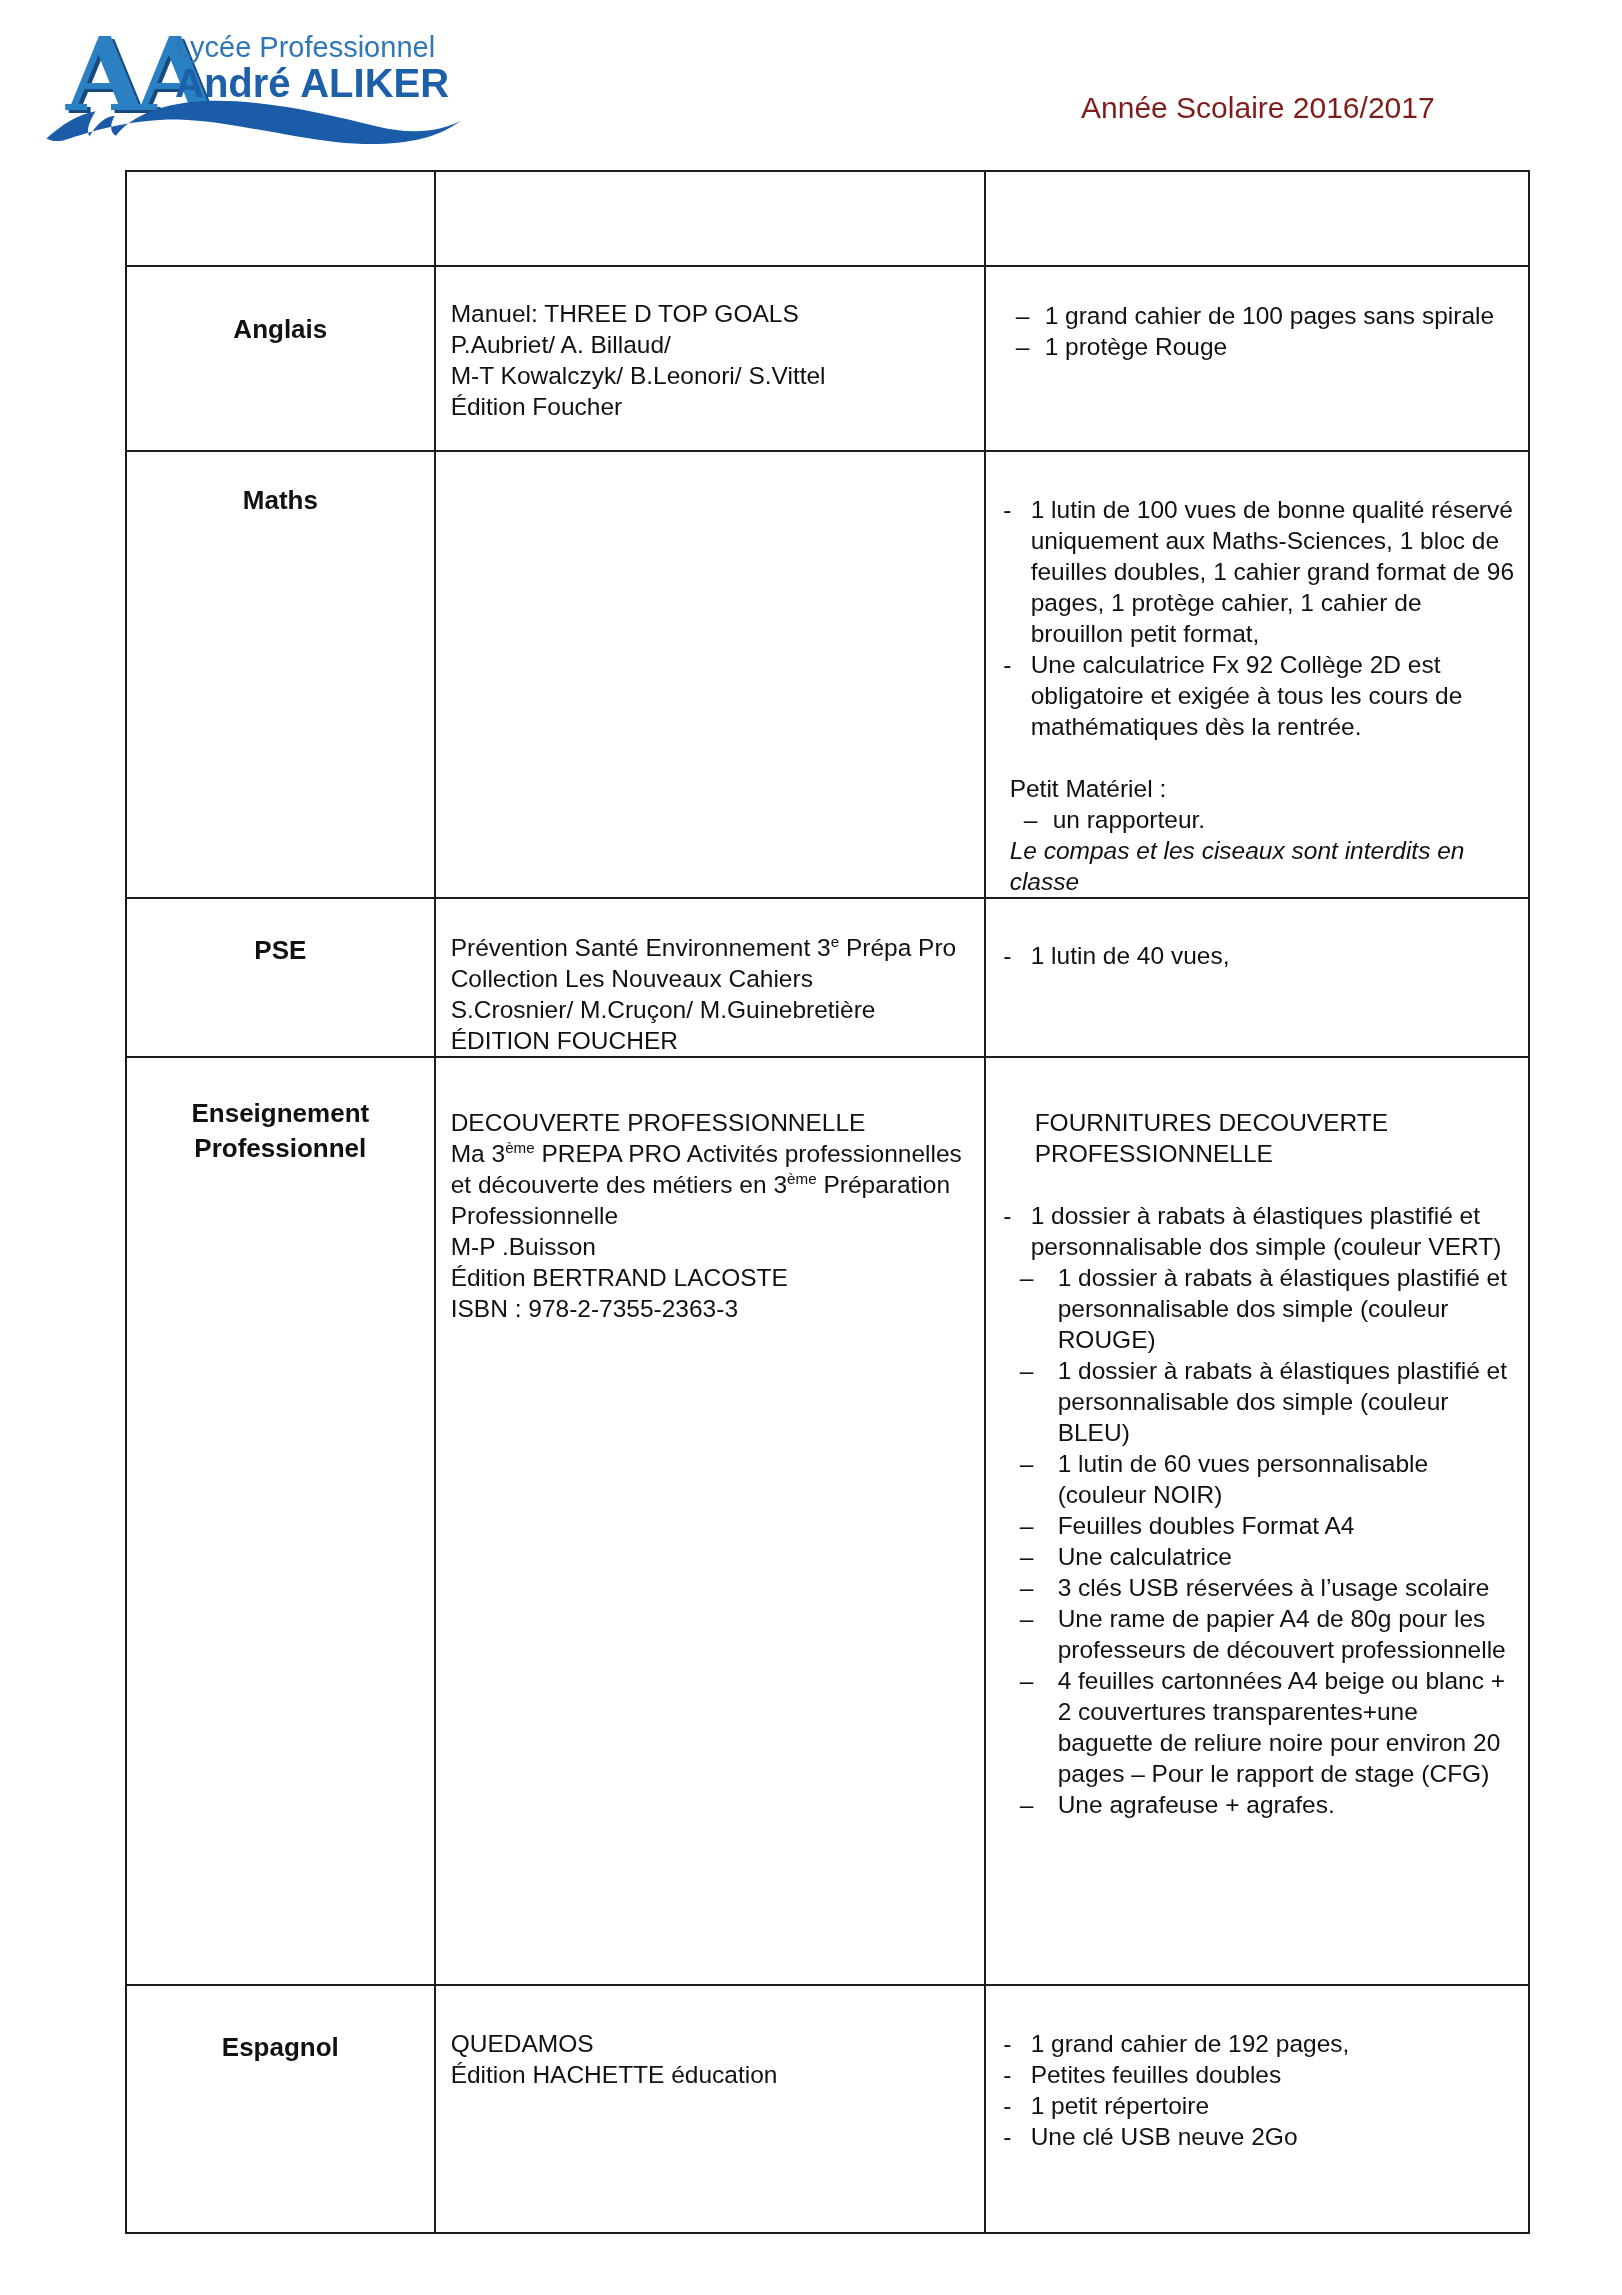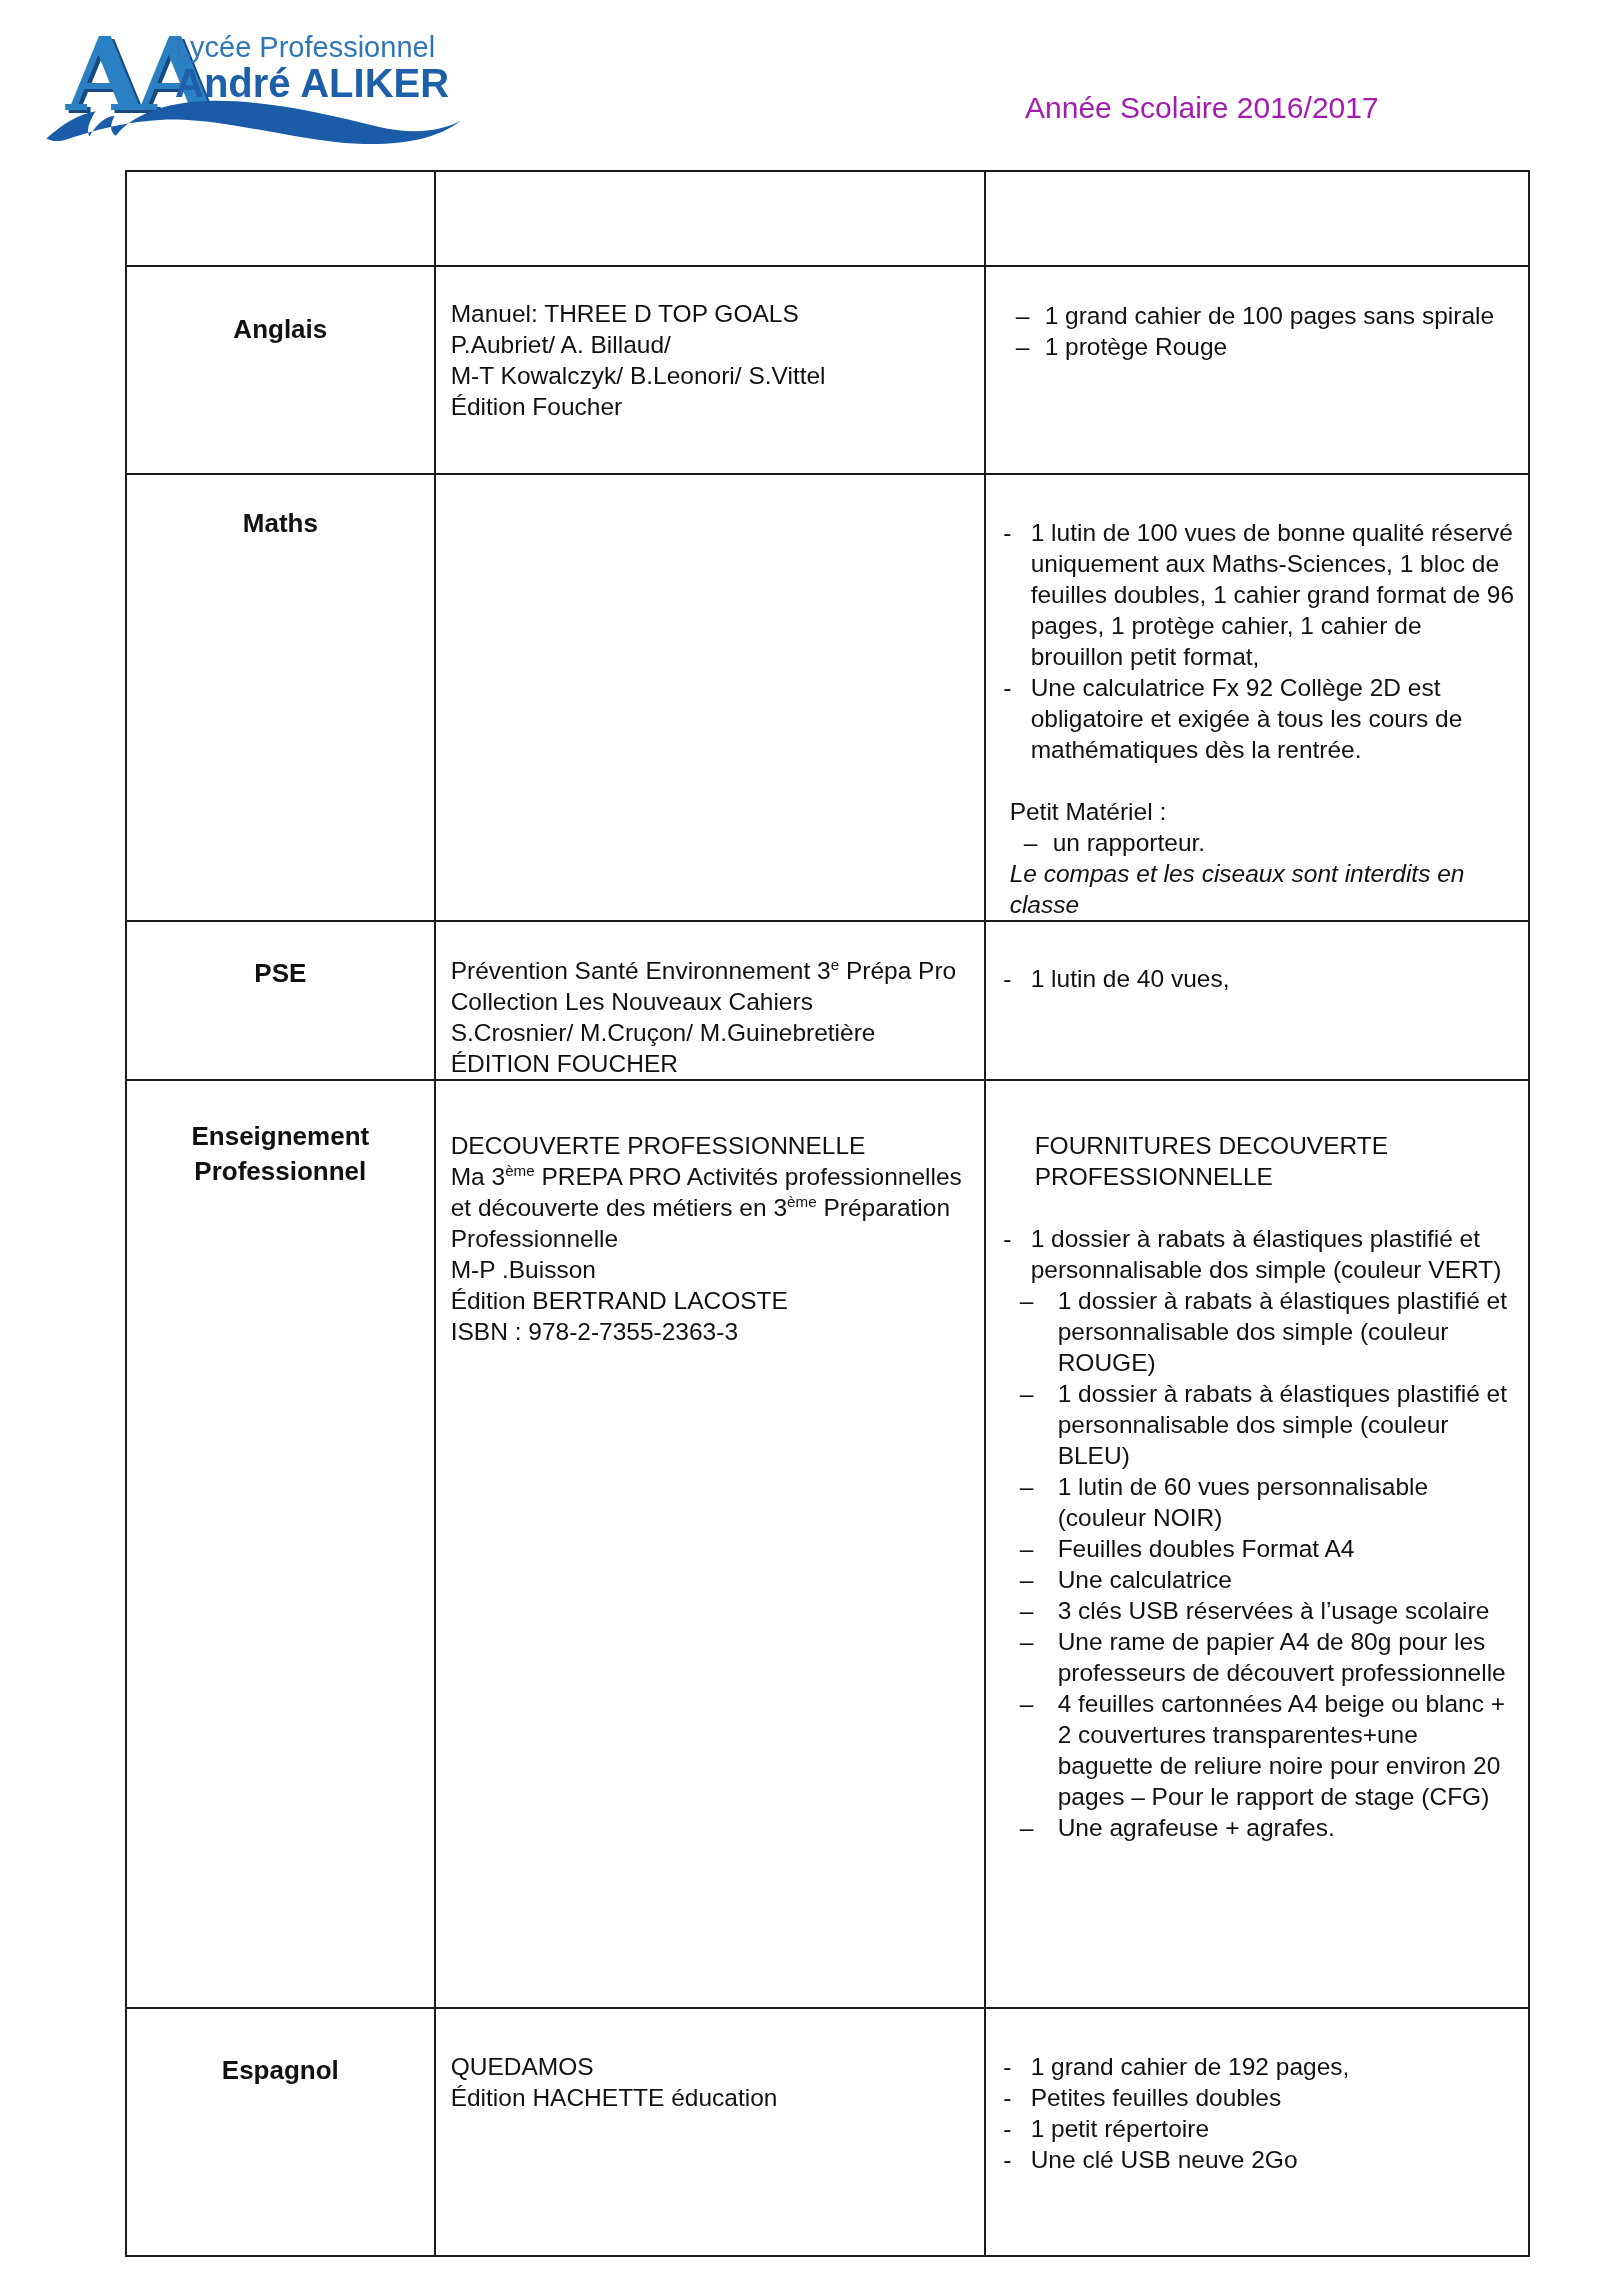--- a/index.html
+++ b/index.html
@@ -12,36 +12,36 @@
   .logo-monogram{
     position:absolute;left:25px;top:4.1px;
     font-family:"DejaVu Serif", serif;font-weight:bold;
     font-size:101px;line-height:1;letter-spacing:-8.2px;
     color:#2b80c4;text-shadow:3.4px 2.7px 0 #17497f;
   }
   .logo-line1{position:absolute;left:134px;top:11px;font-size:29px;font-weight:500;color:#2e77b8;white-space:nowrap;text-align:center;}
   .logo-line2{position:absolute;left:134px;top:41px;font-size:40px;font-weight:bold;color:#1d5fa8;white-space:nowrap;}
   .logo-wave{position:absolute;left:0px;top:76px;}
   .school-year{
-    position:absolute;left:1025px;top:91px;font-size:30px;color:#a21caf;white-space:nowrap;
+    position:absolute;left:1081px;top:91px;font-size:30px;color:#7f1d1d;white-space:nowrap;
   }
   
   .supply-table{
     position:absolute;left:125px;top:170px;width:1405px;
     border-collapse:collapse;table-layout:fixed;
     font-size:24.5px;line-height:31px;
   }
   .supply-table td{
     border:2px solid #1c1c1c;vertical-align:top;padding:0;
     overflow:hidden;
   }
   .supply-table tr td{border-top-width:2.7px;border-bottom-width:2.7px;}
   .supply-table{border:2.7px solid #1c1c1c;}
   tr.r0{height:95px}
-  tr.r1{height:208px}
+  tr.r1{height:185px}
   tr.r2{height:443px}
   tr.r3{height:155px}
   tr.r4{height:928px}
   tr.r5{height:248px}
   .subject-cell{text-align:center;}
   .subject-label{font-weight:bold;font-size:26px;line-height:35px;padding:0 6.8px;}
   tr.r1 .subject-label{padding-top:45px}
   tr.r2 .subject-label{padding-top:31px}
   tr.r3 .subject-label{padding-top:34px}
   tr.r4 .subject-label{padding-top:38px}

